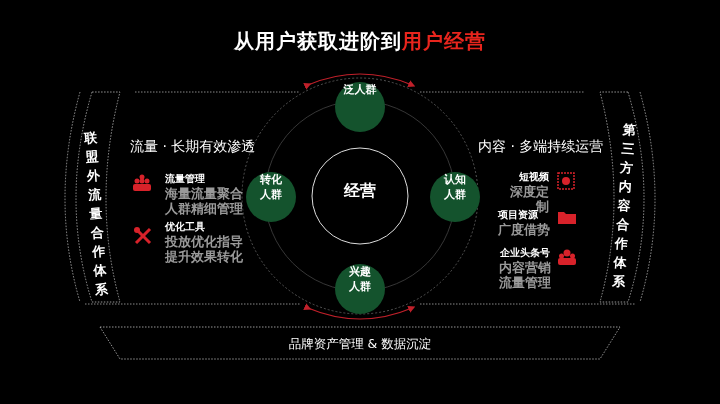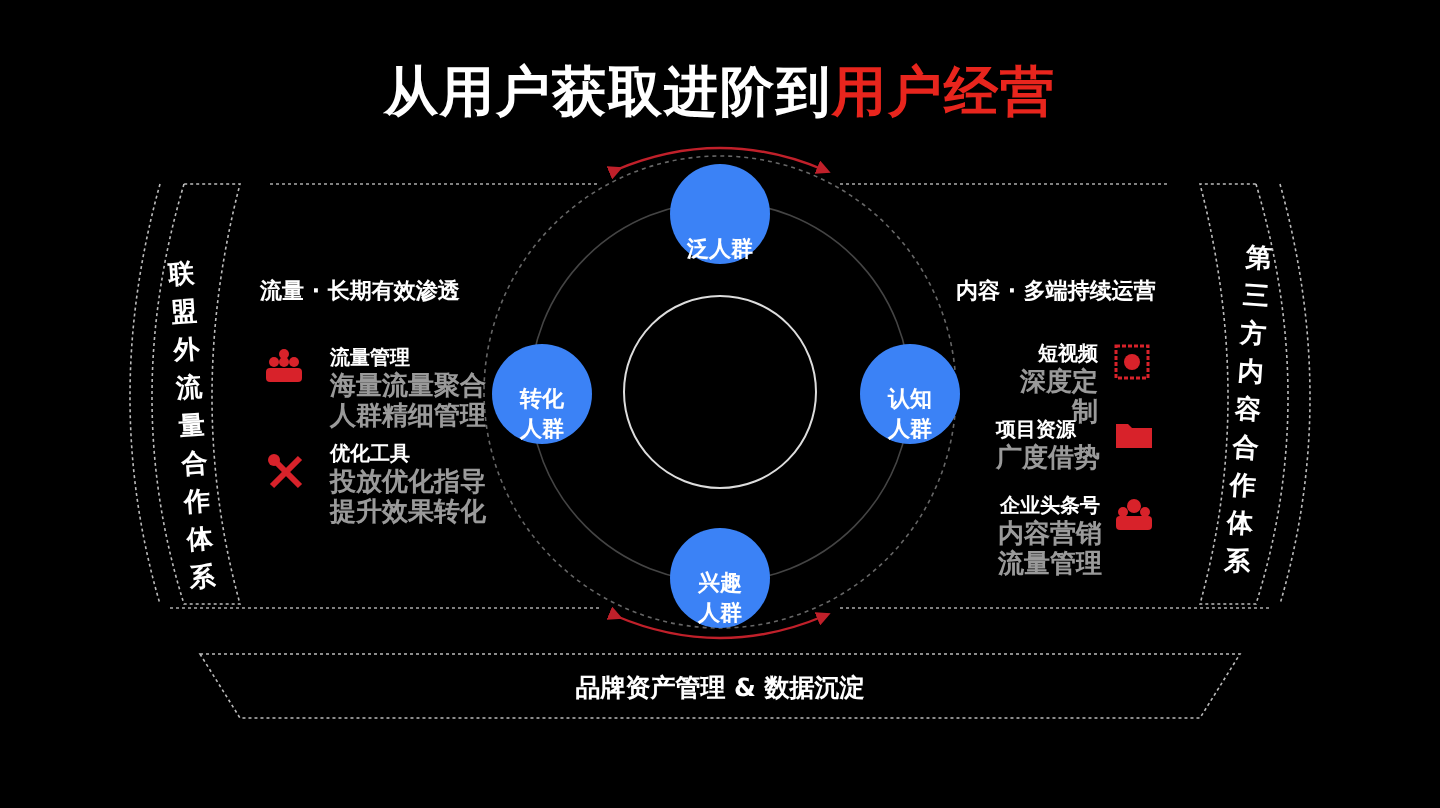--- a/index.html
+++ b/index.html
@@ -1,30 +1,30 @@
 <!DOCTYPE html>
 <html><head>
 <meta charset="utf-8">
 <style>
   html, body { margin:0; padding:0; background:#000; }
   body { width:720px; height:404px; position:relative; overflow:hidden;
          font-family:"DejaVu Sans", sans-serif; color:#fff; }
   .abs { position:absolute; }
-  .title { top:28px; left:0; width:720px; text-align:center; font-size:27px; font-weight:bold; letter-spacing:1px; }
+  .title { top:28px; left:0; width:720px; text-align:center; font-size:20px; font-weight:bold; letter-spacing:1px; }
   .title .red { color:#e8251d; }
   svg.frame { position:absolute; left:0; top:0; }
   .vtext { position:absolute; width:20px; font-size:13px; font-weight:bold; line-height:19px; text-align:center; }
-  .node { position:absolute; width:50px; height:50px; border-radius:50%; background:#3b82f6;
-          display:flex; align-items:flex-end; justify-content:center; text-align:center;
+  .node { position:absolute; width:50px; height:50px; border-radius:50%; background:#14532d;
+          display:flex; align-items:flex-start; justify-content:center; text-align:center;
           font-size:11px; font-weight:bold; line-height:15px; color:#fff; }
   .center-text { position:absolute; left:330px; top:180px; width:60px; text-align:center; font-size:16px; font-weight:bold; line-height:22px; }
-  .sec-head { position:absolute; font-size:11px; font-weight:bold; }
+  .sec-head { position:absolute; font-size:14px; font-weight:normal; }
   .item-title { font-size:10px; font-weight:bold; color:#fff; }
   .item-sub { font-size:13px; color:#9a9a9a; font-weight:bold; line-height:15px; }
-  .bottom-text { position:absolute; top:336px; left:0; width:720px; text-align:center; font-size:12.5px; font-weight:bold; }
+  .bottom-text { position:absolute; top:336px; left:0; width:720px; text-align:center; font-size:12.5px; font-weight:normal; }
 </style>
 </head>
 <body>
 
 <svg class="frame" width="720" height="404">
   <defs>
     <marker id="arrow" markerWidth="6" markerHeight="6" refX="3" refY="3" orient="auto">
       <path d="M0,0 L6,3 L0,6 z" fill="#c0202a"></path>
     </marker>
   </defs>
@@ -56,20 +56,21 @@
 </div>
 
 <div class="vtext" style="left:86px; top:128px; transform:rotate(-4deg);">
   <span style="word-break:break-all; display:block;">联盟外流量合作体系</span>
 </div>
 <div class="vtext" style="left:614px; top:120px; transform:rotate(4deg);">
   <span style="word-break:break-all; display:block;">第三方内容合作体系</span>
 </div>
 
 <div class="center-text">
+  <div>经营</div>
 </div>
 
 <div class="node" style="left:335px; top:82px;">
   <span>泛人群</span>
 </div>
 <div class="node" style="left:430px; top:172px;">
   <div>
       <div>认知</div>
       <div>人群</div>
     </div>

